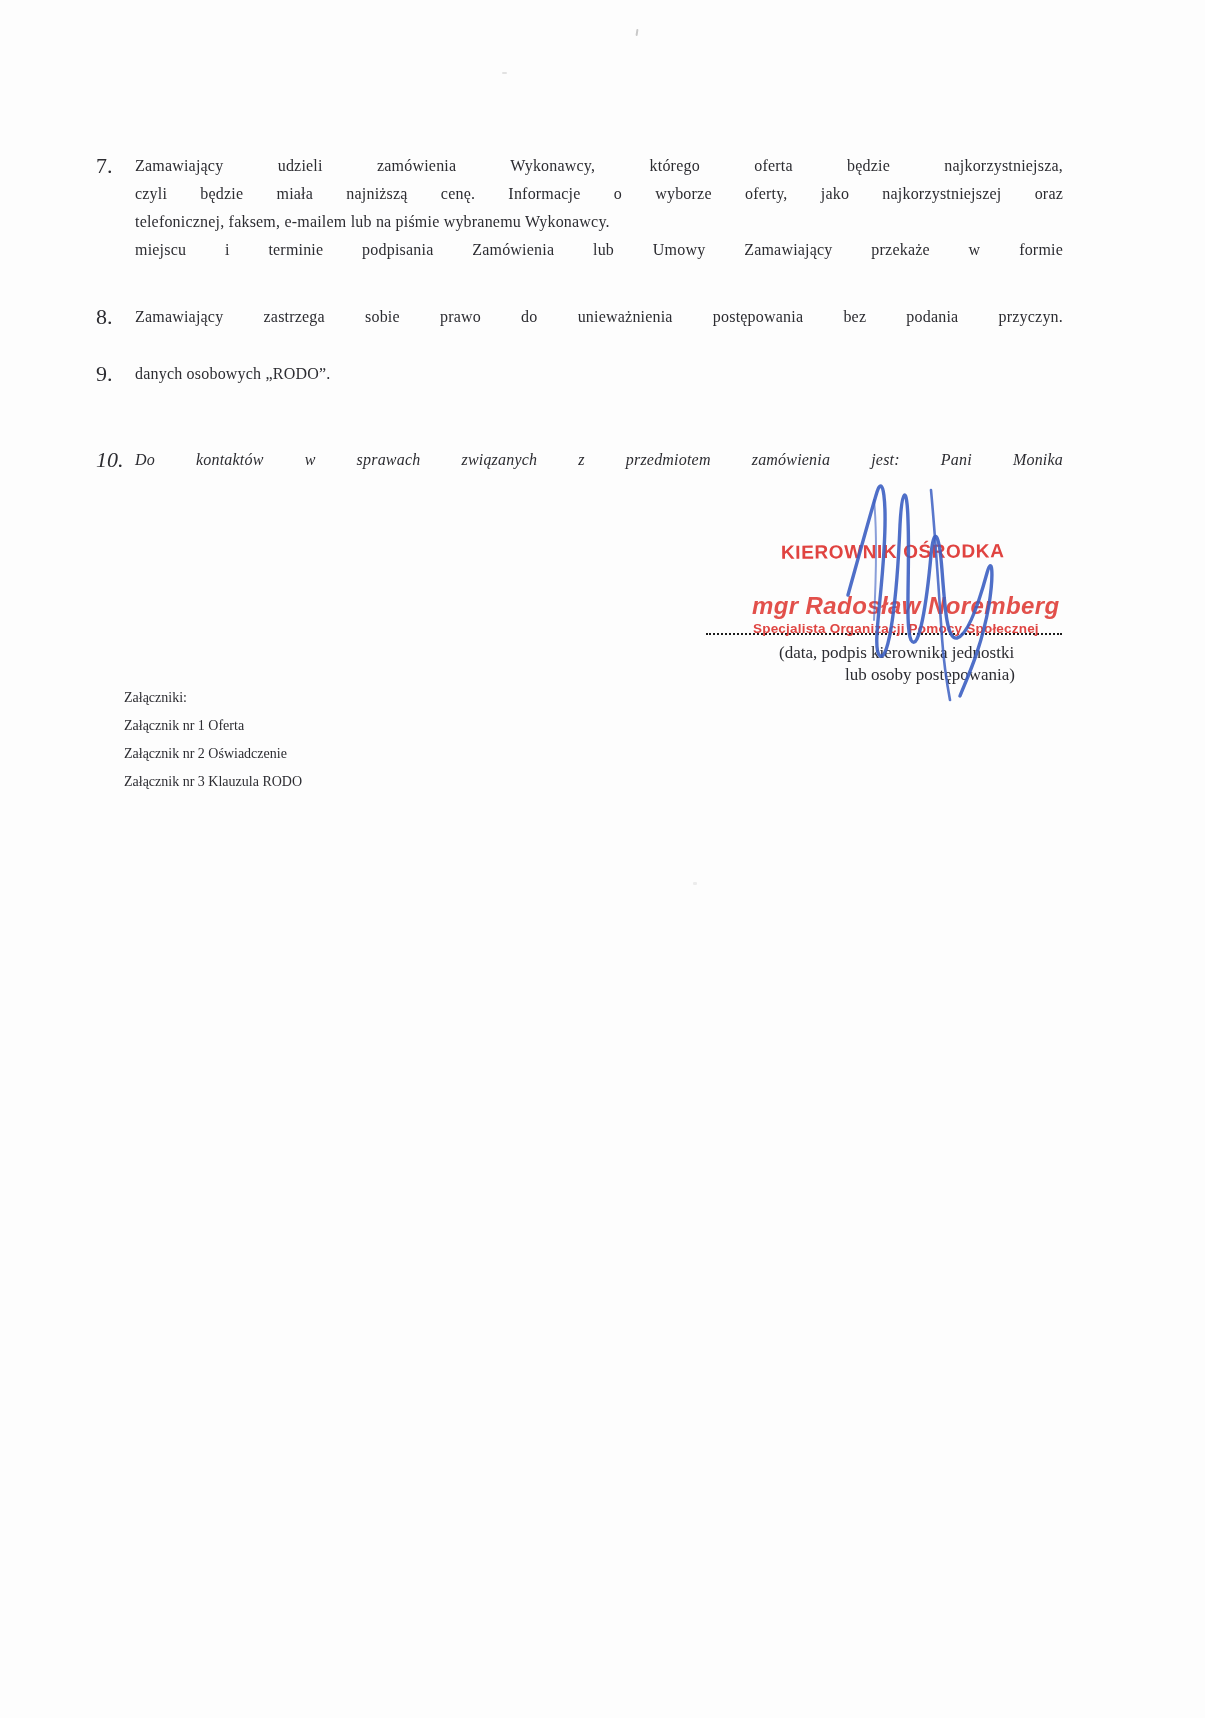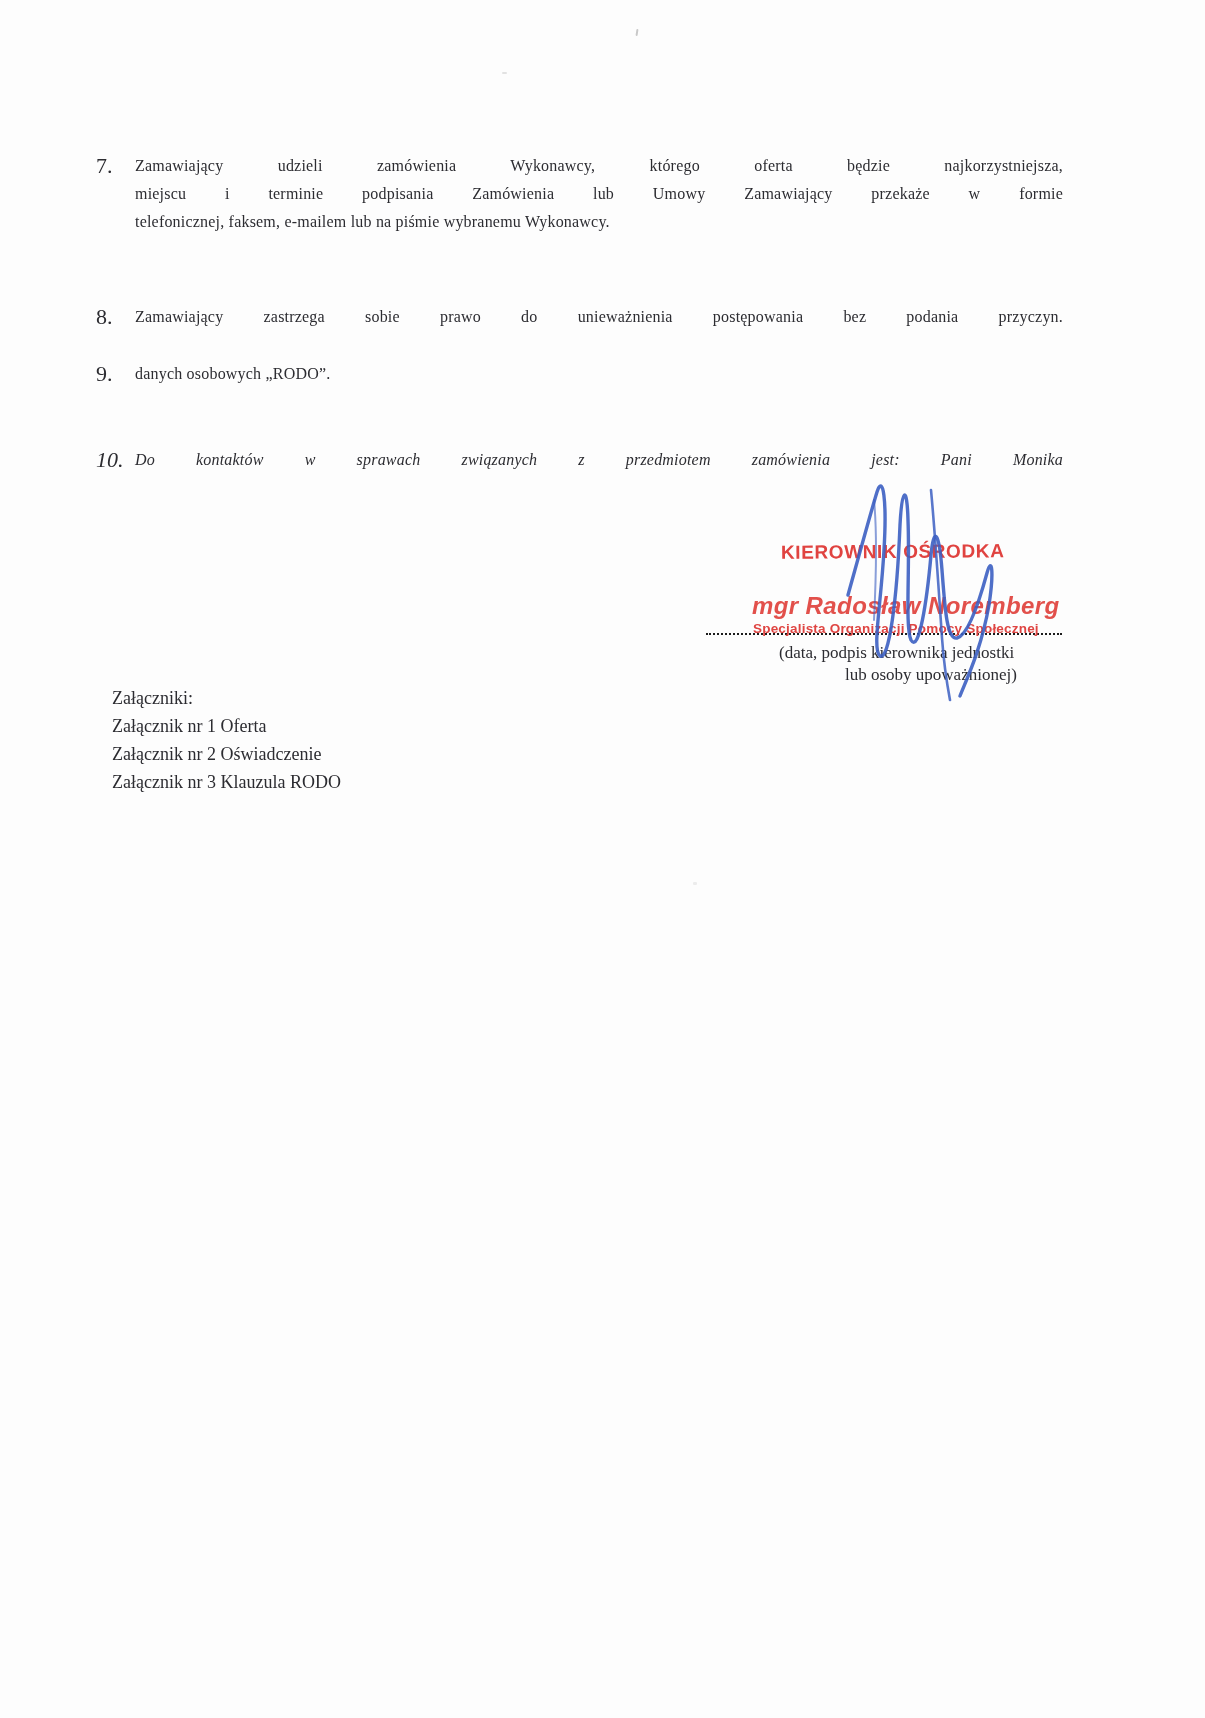--- a/index.html
+++ b/index.html
@@ -92,22 +92,22 @@
   .sig-caption-2 {
     position: absolute;
     left: 845px; top: 664px;
     font-size: 17px;
     line-height: 22px;
   }
 
   
   .attachments {
     position: absolute;
-    left: 112px; top: 684px;
-    font-size: 18px;
+    left: 124px; top: 684px;
+    font-size: 14px;
     line-height: 28px;
   }
 
   
   .signature-svg {
     position: absolute;
     left: 810px; top: 470px;
     width: 200px; height: 240px;
     z-index: 3;
     pointer-events: none;
@@ -125,22 +125,23 @@
 <div class="page">
 
   <div class="speck speck1"></div>
   <div class="speck speck2"></div>
   <div class="speck speck3"></div>
 
   <div class="item" id="item7">
     <span class="num">7.</span>
     <div class="body">
       <div class="line jline">Zamawiający udzieli zamówienia Wykonawcy, którego oferta będzie najkorzystniejsza,</div>
+      <div class="line jline">czyli będzie miała najniższą cenę. Informacje o wyborze oferty, jako najkorzystniejszej oraz</div>
+      <div class="line lastline">telefonicznej, faksem, e-mailem lub na piśmie wybranemu Wykonawcy.</div>
       <div class="line jline">miejscu i terminie podpisania Zamówienia lub Umowy Zamawiający przekaże w formie</div>
-      <div class="line lastline">telefonicznej, faksem, e-mailem lub na piśmie wybranemu Wykonawcy.</div>
     </div>
   </div>
 
   <div class="item" id="item8">
     <span class="num">8.</span>
     <div class="body">
       <div class="line jline">Zamawiający zastrzega sobie prawo do unieważnienia postępowania bez podania przyczyn.</div>
     </div>
   </div>
 
@@ -158,21 +159,21 @@
     </div>
   </div>
 
   <div class="stamp-title">KIEROWNIK OŚRODKA</div>
   <div class="stamp-name">mgr Radosław Noremberg</div>
   <div class="stamp-role">Specjalista Organizacji Pomocy Społecznej</div>
 
   <div class="dotted-line"></div>
 
   <div class="sig-caption-1">(data, podpis kierownika jednostki</div>
-  <div class="sig-caption-2">lub osoby upoważnionej)</div>
+  <div class="sig-caption-2">lub osoby postępowania)</div>
 
   <svg class="signature-svg" viewBox="0 0 200 240" xmlns="http://www.w3.org/2000/svg">
     <path d="M 38 125 C 45 100, 60 45, 67 22 C 73 3, 77 30, 74 80 C 71 135, 62 180, 70 186 C 79 191, 87 130, 90 55 C 92 18, 97 14, 98 50 C 100 100, 95 158, 101 170 C 109 184, 117 130, 121 85 C 124 55, 129 62, 132 100 C 135 140, 137 170, 147 168 C 159 165, 171 125, 177 103 C 182 85, 184 102, 179 135 C 171 180, 157 208, 150 226" fill="none" stroke="#3c5fc2" stroke-width="3.4" stroke-linecap="round" stroke-linejoin="round" opacity="0.9"></path>
     <path d="M 121 20 C 125 62, 129 124, 132 168 C 134 196, 137 214, 140 230" fill="none" stroke="#3c5fc2" stroke-width="2.6" stroke-linecap="round" opacity="0.85"></path>
     <path d="M 64 30 C 67 60, 66 110, 64 150" fill="none" stroke="#3c5fc2" stroke-width="2" stroke-linecap="round" opacity="0.6"></path>
   </svg>
 
   <div class="attachments">
     <div>Załączniki:</div>
     <div>Załącznik nr 1 Oferta</div>

